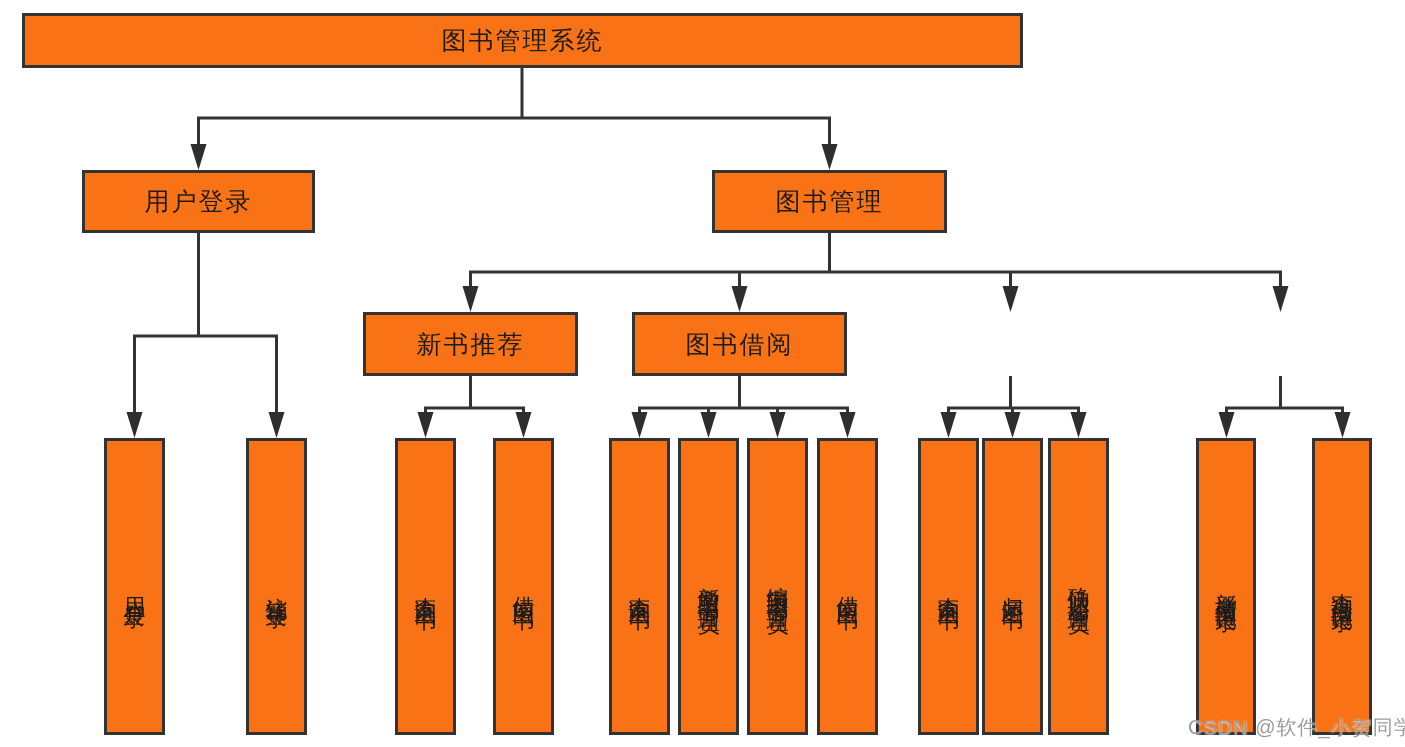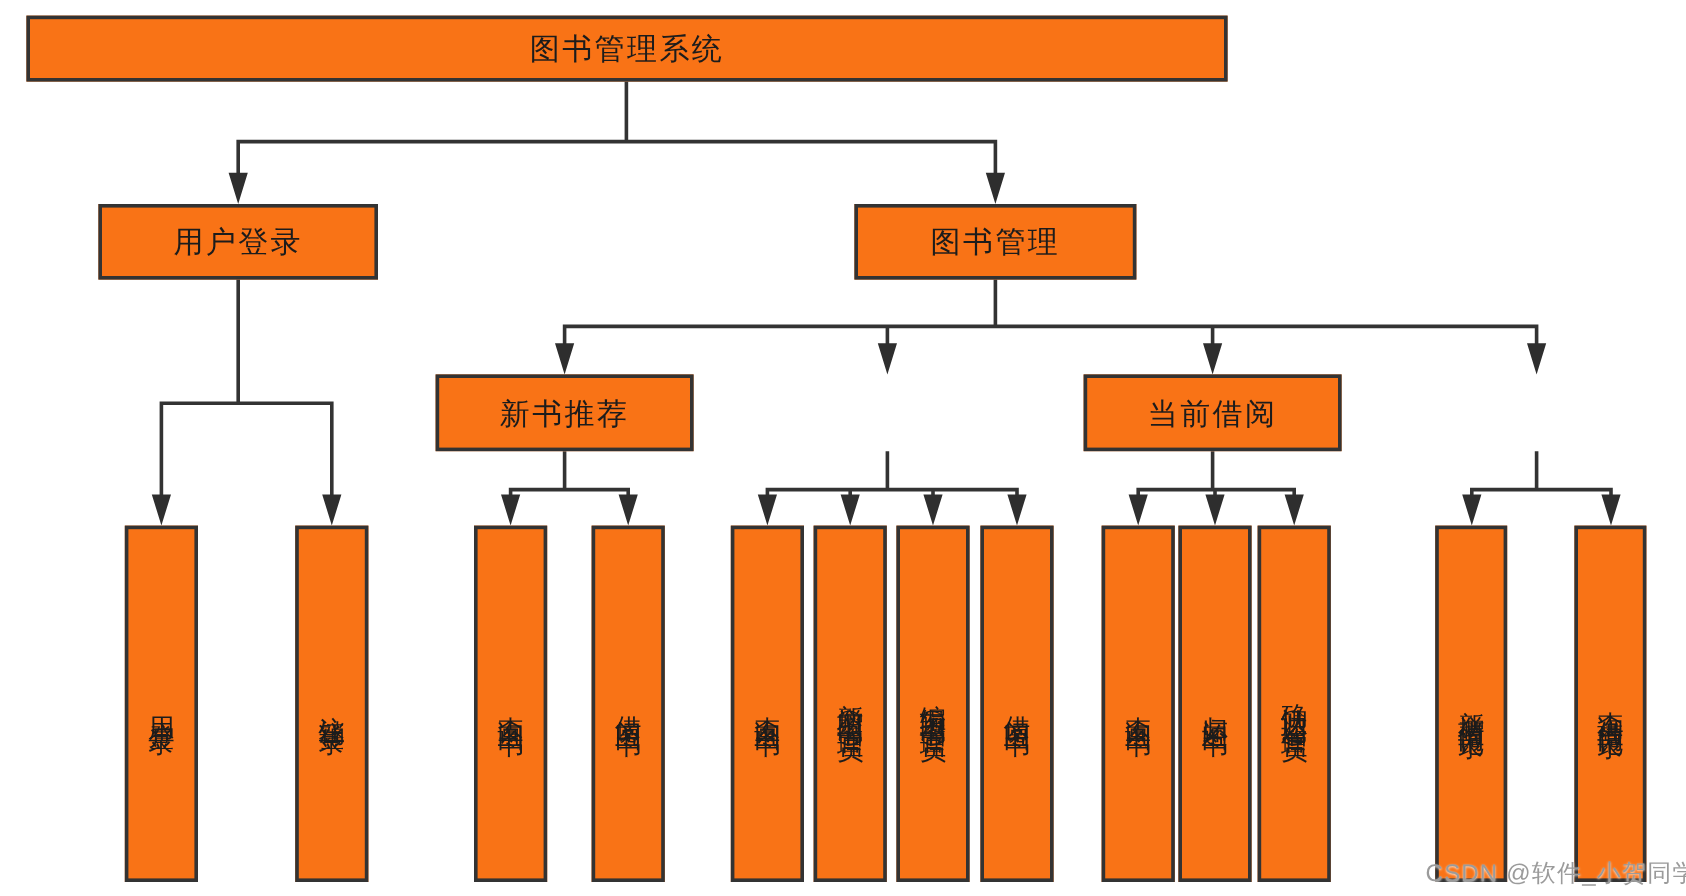--- a/index.html
+++ b/index.html
@@ -83,22 +83,22 @@
   <div class="node node-h" style="left:82px; top:170px; width:233px; height:63px">
     <span class="lbl">用户登录</span>
   </div>
   <div class="node node-h" style="left:363px; top:312px; width:215px; height:64px">
     <span class="lbl">新书推荐</span>
   </div>
 
   <div class="node node-h" style="left:712px; top:170px; width:235px; height:63px">
     <span class="lbl">图书管理</span>
   </div>
-  <div class="node node-h" style="left:903px; top:312px; width:215px; height:64px">
-    <span class="lbl">当前借阅</span>
+  <div class="node node-h" style="left:632px; top:312px; width:215px; height:64px">
+    <span class="lbl">图书借阅</span>
   </div>
 
   <div class="node node-v" style="left:104px; top:438px; width:61px; height:297px">
     <span class="lbl">用户登录</span>
   </div>
   <div class="node node-v" style="left:246px; top:438px; width:61px; height:297px">
     <span class="lbl">注销登录</span>
   </div>
 
   <div class="node node-v" style="left:395px; top:438px; width:61px; height:297px">

